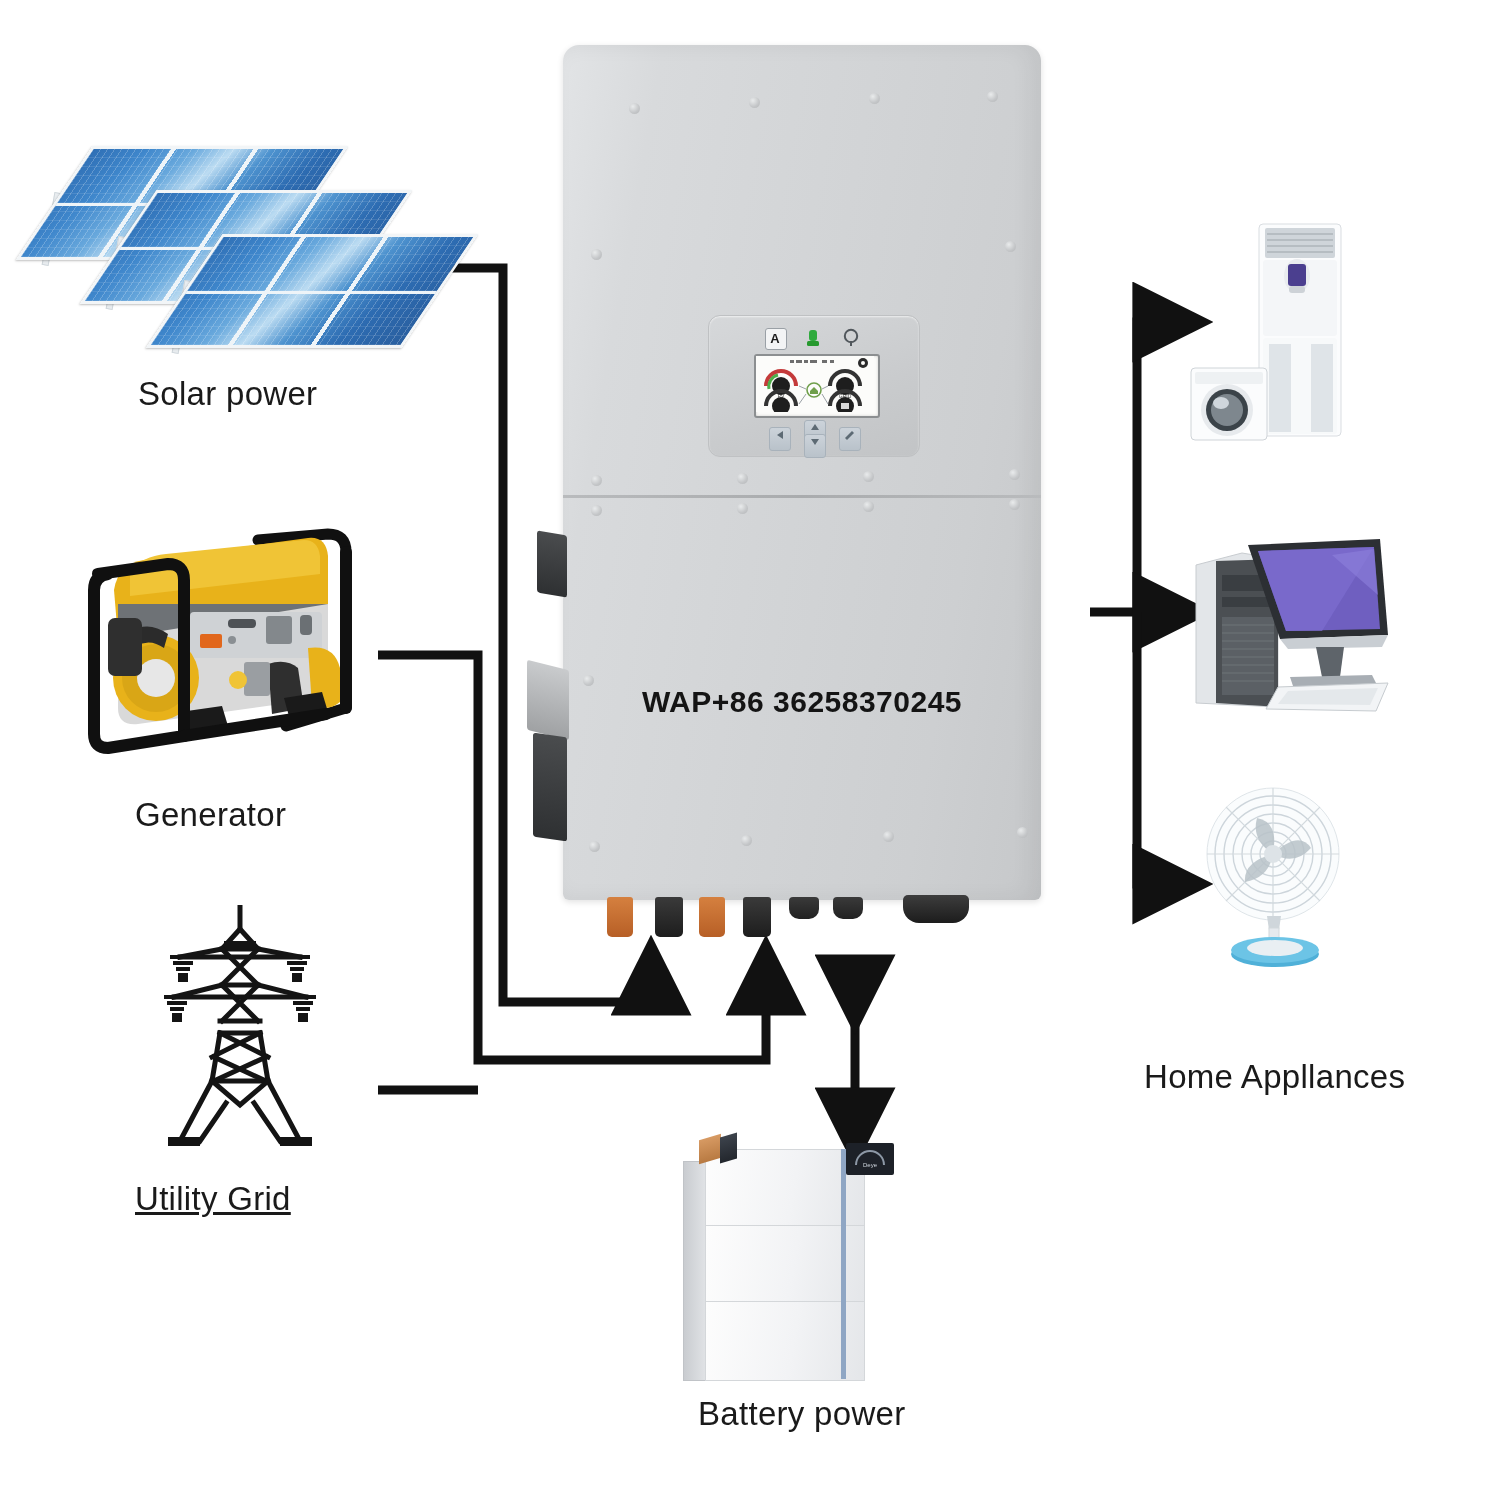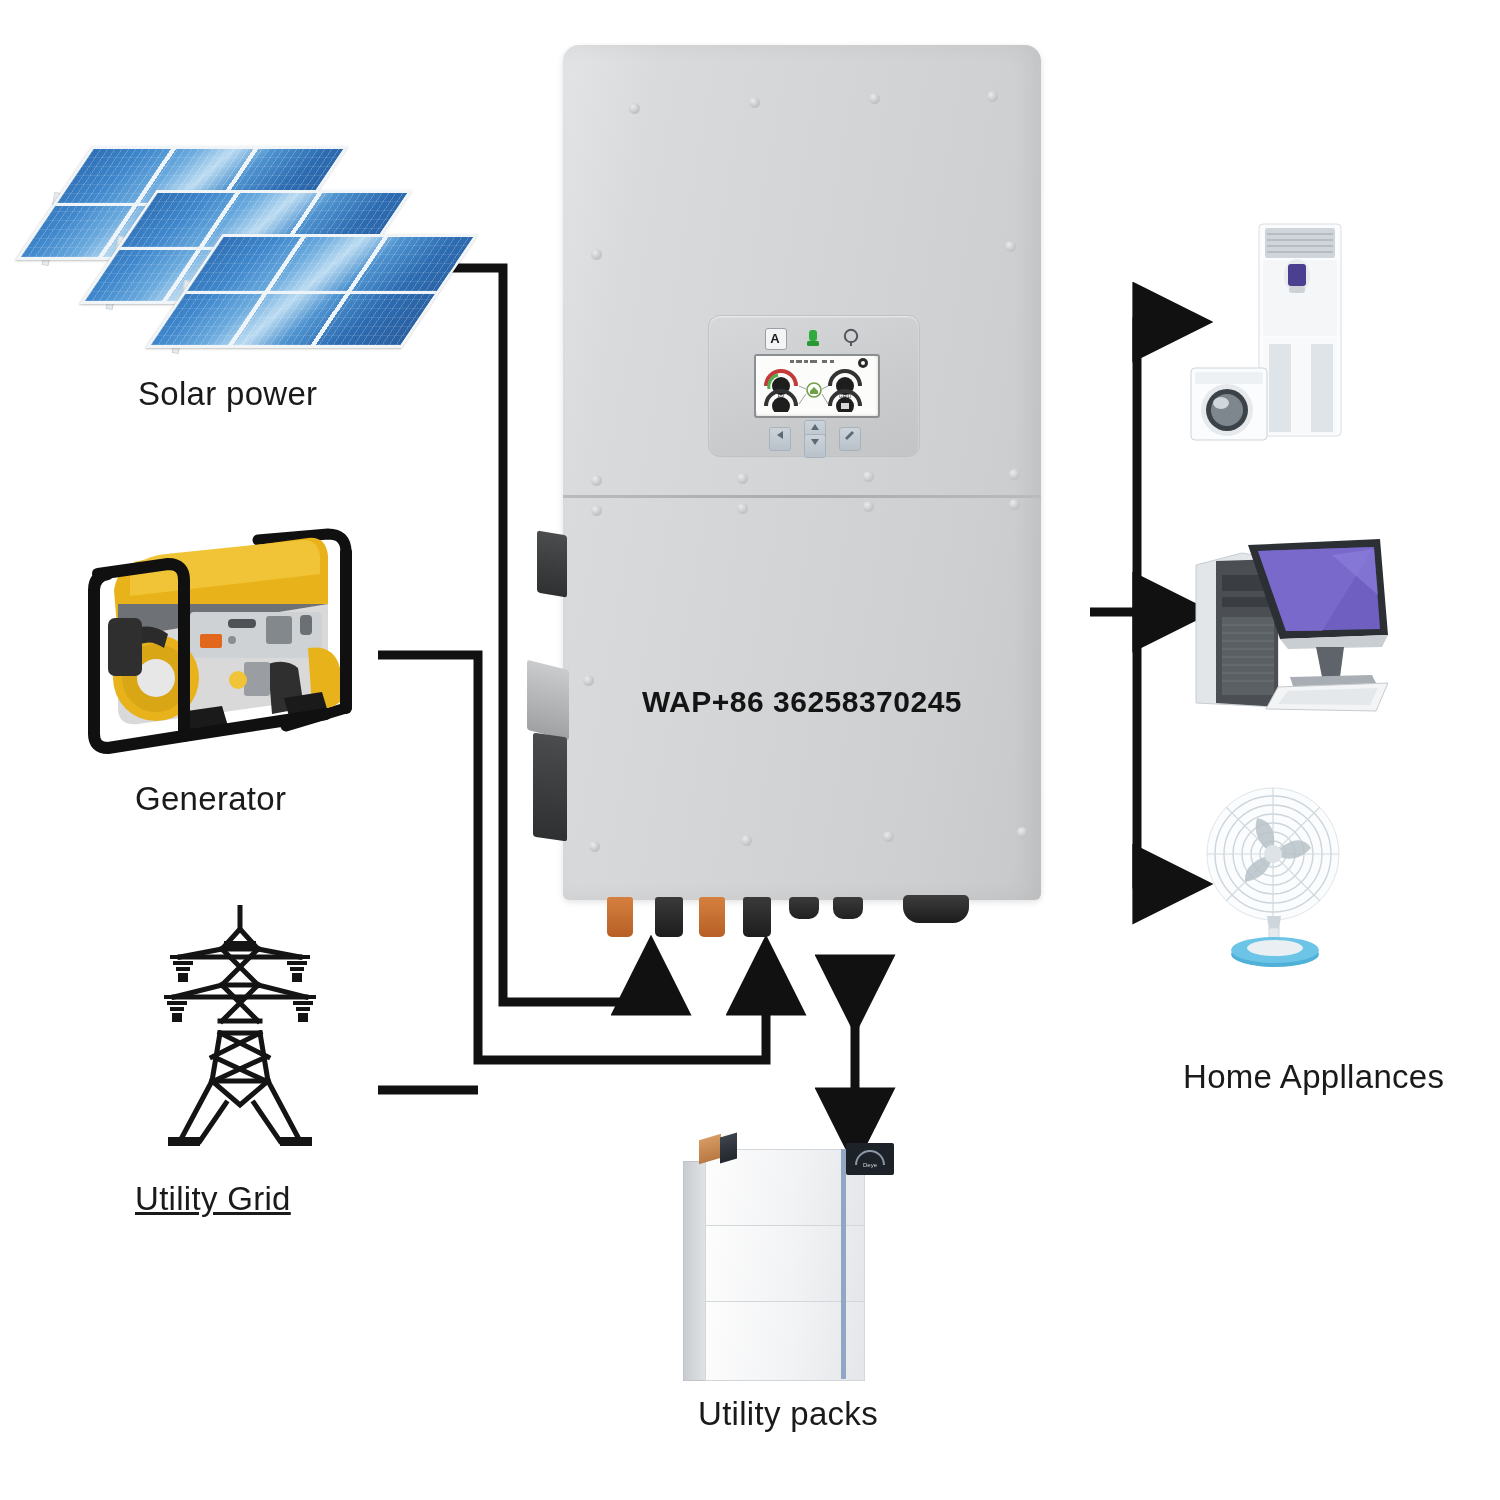--- a/index.html
+++ b/index.html
@@ -2,24 +2,24 @@
 <html><head>
 <meta charset="utf-8">
 <style>
   html,body{margin:0;padding:0;background:#ffffff;}
   body{width:1500px;height:1500px;position:relative;overflow:hidden;
        font-family:"Liberation Sans", sans-serif;}
   #stage{position:absolute;left:0;top:0;width:1500px;height:1500px;background:#fff;}
 
   .lbl{position:absolute;color:#1a1a1a;font-size:33px;letter-spacing:.3px;white-space:nowrap;}
   .lbl-solar{left:138px;top:375px;}
-  .lbl-gen{left:135px;top:780px;}
+  .lbl-gen{left:135px;top:796px;}
   .lbl-grid{left:135px;top:1180px;text-decoration:underline;}
   .lbl-bat{left:698px;top:1395px;}
-  .lbl-home{left:1144px;top:1058px;margin-left:39px;}
+  .lbl-home{left:1144px;top:1058px;}
 
   
   svg.wires{position:absolute;left:0;top:0;width:1500px;height:1500px;}
 
   
   .panels{position:absolute;left:30px;top:130px;width:400px;height:230px;}
   .panel{position:absolute;width:250px;height:108px;
          transform:skewX(-34deg) ;
          background:linear-gradient(115deg,#2f6fb5 0%,#3f87cc 18%,#69a9dd 34%,#bcdcf2 47%,#4e93cf 60%,#2d6cb2 78%,#2a5f9f 100%);
          border:3px solid #f2f5f7;box-shadow:0 1px 2px rgba(0,0,0,.25);}
@@ -363,21 +363,21 @@
       <svg width="48" height="32" viewBox="0 0 48 32">
         <path d="M10,22 A14,14 0 0,1 38,22" fill="none" stroke="#8d98a6" stroke-width="2"></path>
         <text x="24" y="24" font-size="6" fill="#cfd6de" text-anchor="middle" font-family="'Liberation Sans',sans-serif">Deye</text>
       </svg>
     </div>
     <div style="position:absolute;left:16px;top:2px;width:22px;height:24px;
                 background:linear-gradient(180deg,#d79a63,#b87a42);transform:skewY(-16deg);"></div>
     <div style="position:absolute;left:37px;top:0px;width:17px;height:26px;
                 background:linear-gradient(180deg,#3d434c,#23272d);transform:skewY(-16deg);"></div>
   </div>
-  <div class="lbl lbl-bat">Utility packs</div>
+  <div class="lbl lbl-bat">Battery power</div>
 
   <div class="ac">
     <svg width="180" height="228" viewBox="0 0 180 228">
 
       <rect x="74" y="6" width="82" height="212" rx="4" fill="#fbfcfd" stroke="#d9dde1"></rect>
       <rect x="80" y="10" width="70" height="30" rx="2" fill="#cfd5da"></rect>
       <g stroke="#aeb5bb" stroke-width="1.4">
         <path d="M82,16 H148 M82,22 H148 M82,28 H148 M82,34 H148"></path>
       </g>
       <rect x="78" y="42" width="74" height="76" rx="3" fill="#f4f6f8"></rect>

